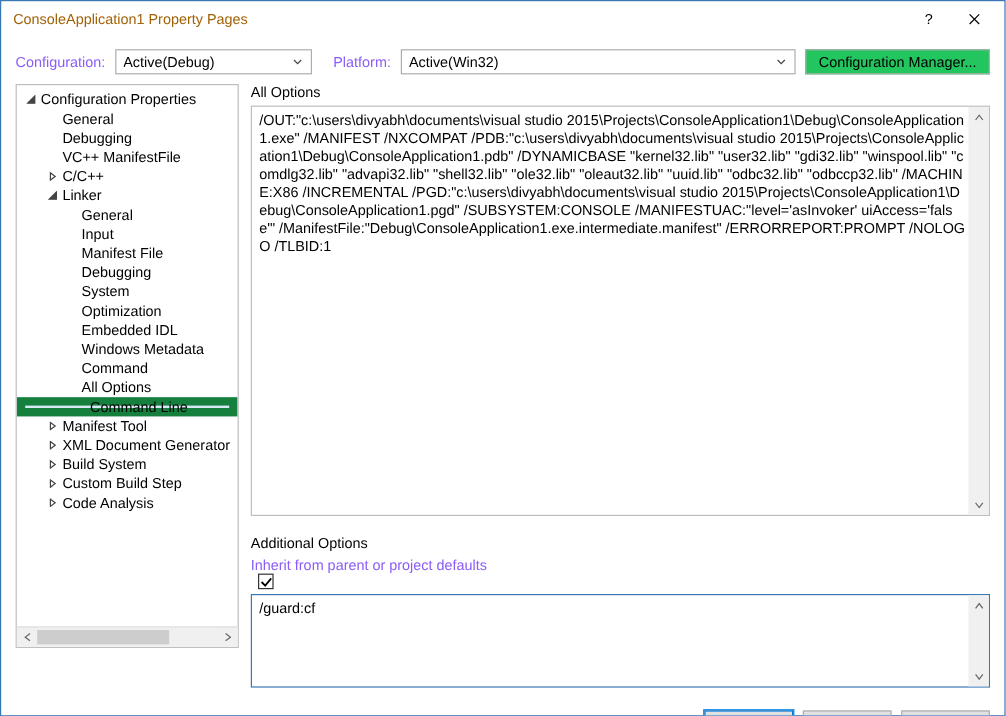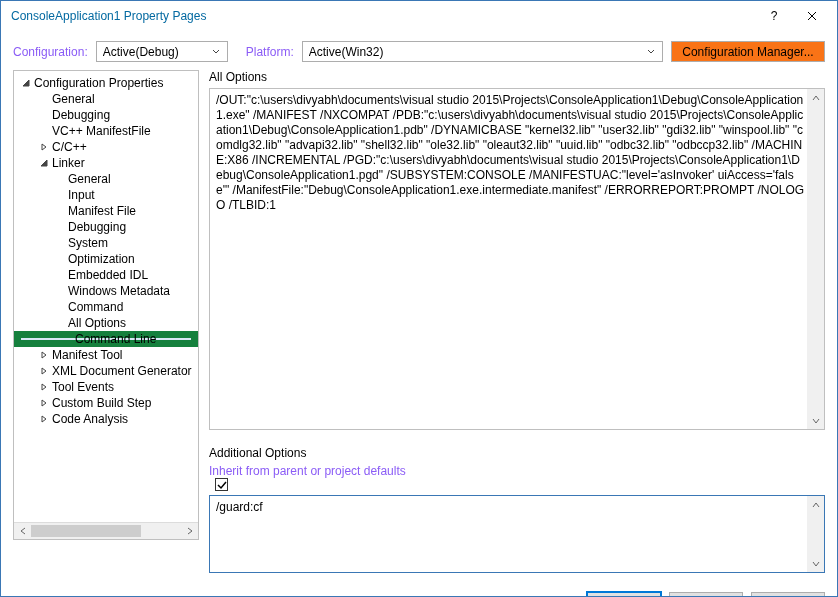--- a/index.html
+++ b/index.html
@@ -1,28 +1,28 @@
 <!DOCTYPE html>
 <html><head>
 <meta charset="utf-8">
 <style>
   * { box-sizing: border-box; font-family: "Segoe UI", Tahoma, sans-serif; font-size: 12px; }
   html, body { margin:0; padding:0; }
   body { width:838px; height:597px; background:#fff; border:1px solid #3a77b5; }
   .titlebar { height:30px; display:flex; align-items:center; padding:0 6px 0 10px; }
-  .title { flex:1; color:#0369a1; }
+  .title { flex:1; color:#a16207; }
   .tbtn { width:38px; height:24px; display:flex; align-items:center; justify-content:center; color:#000; }
   .tbtn svg { width:10px; height:10px; stroke:#000; stroke-width:1; fill:none; }
   .topbar { padding:10px 12px 8px 12px; display:flex; align-items:center; gap:8px; }
   .lbl { color:#8b5cf6; }
   .combo { border:1px solid #adadad; height:21px; display:flex; align-items:center; padding:0 4px 0 6px; background:#fff; }
   .combo .val { flex:1; white-space:nowrap; overflow:hidden; }
   .combo .chev { width:14px; display:flex; justify-content:center; }
   .combo .chev svg { width:8px; height:6px; }
-  .btn { border:1px solid #adadad; height:21px; padding:0 10px; display:flex; align-items:center; background:#f97316; }
+  .btn { border:1px solid #adadad; height:21px; padding:0 10px; display:flex; align-items:center; background:#22c55e; }
   .body { display:flex; padding:0 12px 11px 12px; gap:10px; }
   .left { width:186px; border:1px solid #bfbfbf; height:470px; display:flex; flex-direction:column; }
   .tree { flex:1; overflow:hidden; padding-top:4px; }
   .node { white-space:nowrap; height:16px; line-height:16px; padding-left:4px; display:flex; align-items:center; color:#000; }
   .node .tw { width:12px; display:inline-flex; justify-content:center; margin-right:2px; }
   .node .tw svg { width:8px; height:8px; }
   .sel { background:#d9e8f6; border:7px solid #15803d; }
   .hsb { height:17px; background:#f0f0f0; display:flex; align-items:center; border-top:1px solid #dcdcdc; }
   .hsb .arr { width:17px; height:16px; display:flex; align-items:center; justify-content:center; }
   .hsb .track { flex:1; background:#f0f0f0; position:relative; height:16px; }
@@ -51,21 +51,21 @@
   <div class="tbtn">?</div>
   <div class="tbtn">
     <svg viewBox="0 0 10 10">
         <path d="M1 1 L9 9 M9 1 L1 9"></path>
       </svg>
   </div>
 </div>
 
 <div class="topbar">
   <span class="lbl">Configuration:</span>
-  <div class="combo" style="width:132px">
+  <div class="combo" style="width:164px">
     <span class="val">Active(Debug)</span>
     <span class="chev">
         <svg viewBox="0 0 8 6">
           <path d="M1 1 L4 4 L7 1" fill="none" stroke="#444"></path>
         </svg>
       </span>
   </div>
   <span class="lbl" style="margin-left:10px">Platform:</span>
   <div class="combo" style="flex:1">
     <span class="val">Active(Win32)</span>
@@ -134,21 +134,21 @@
             </svg>
           </span>
         <span>XML Document Generator</span>
       </div>
       <div class="node" style="padding-left:24px">
         <span class="tw">
             <svg viewBox="0 0 8 8">
               <path d="M2 1 L6 4 L2 7 Z" fill="none" stroke="#444"></path>
             </svg>
           </span>
-        <span>Tool Events</span>
+        <span>Build System</span>
       </div>
       <div class="node" style="padding-left:24px">
         <span class="tw">
             <svg viewBox="0 0 8 8">
               <path d="M2 1 L6 4 L2 7 Z" fill="none" stroke="#444"></path>
             </svg>
           </span>
         <span>Custom Build Step</span>
       </div>
       <div class="node" style="padding-left:24px">

